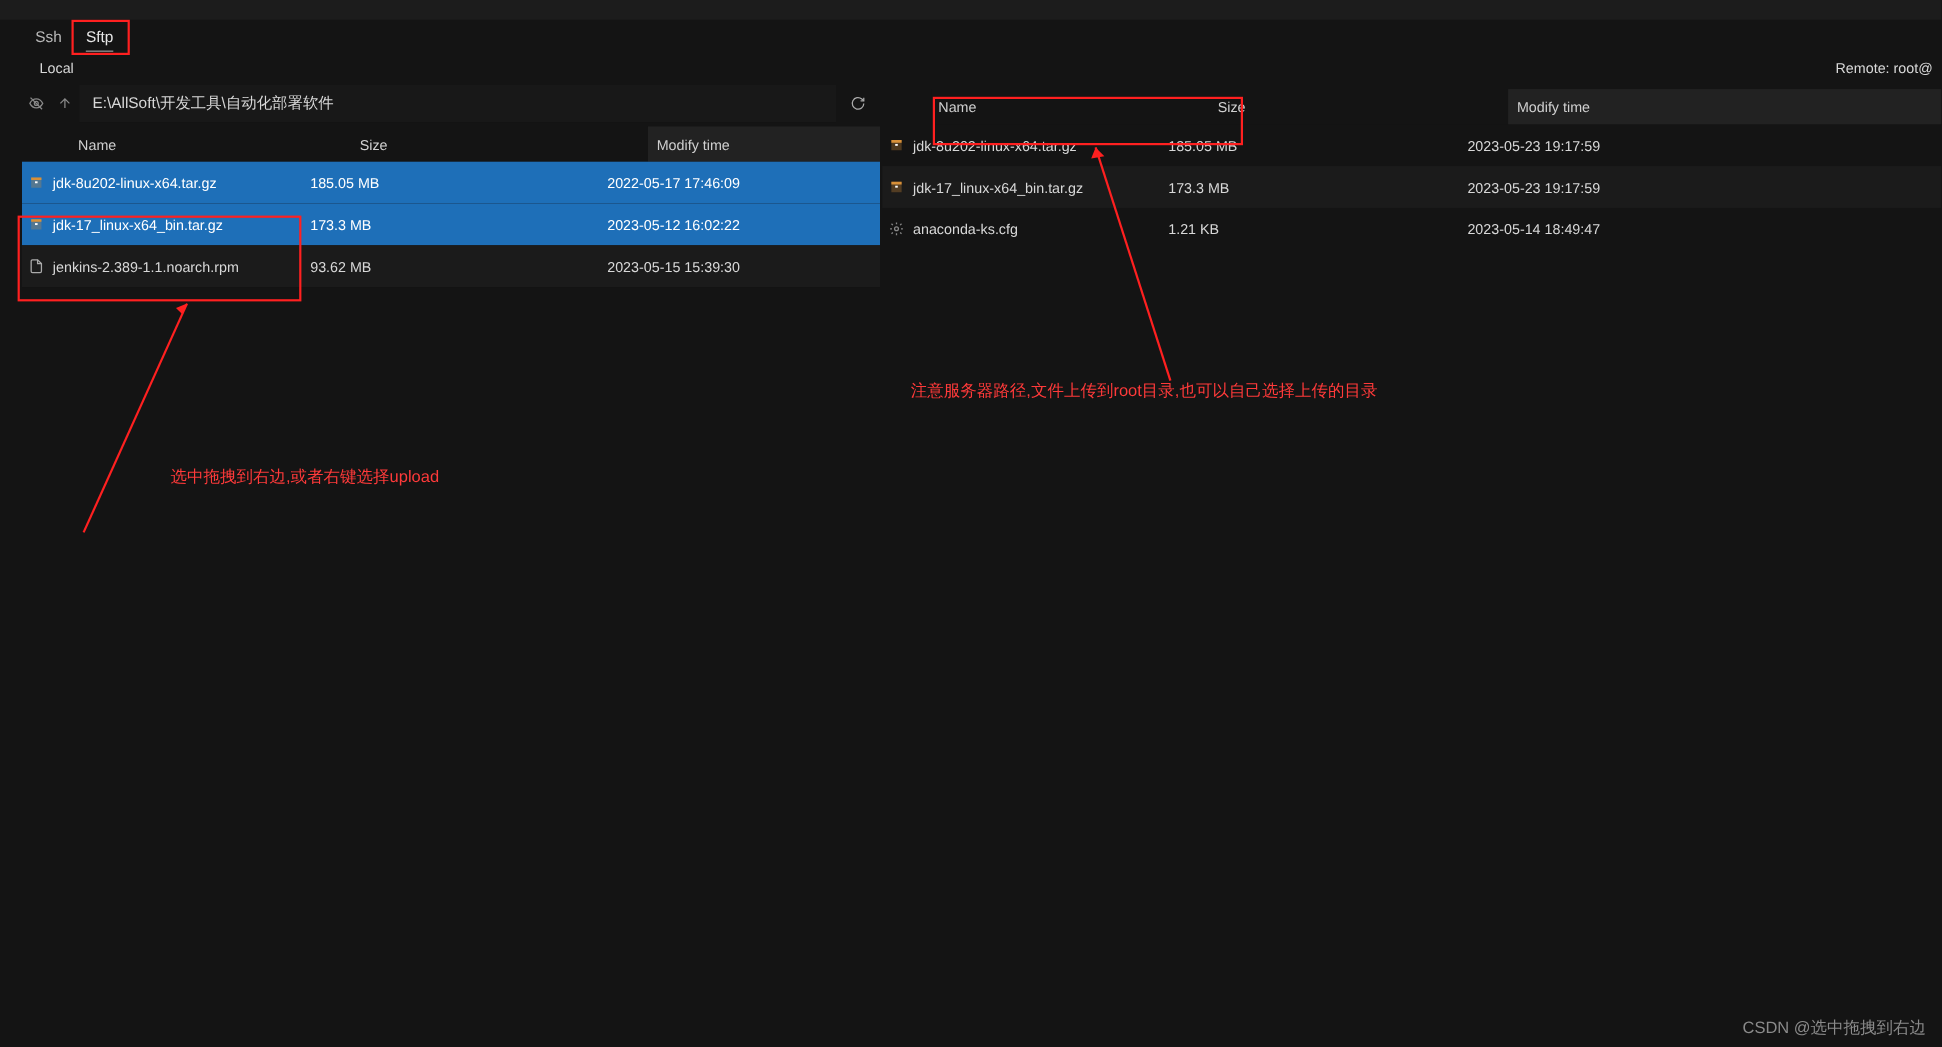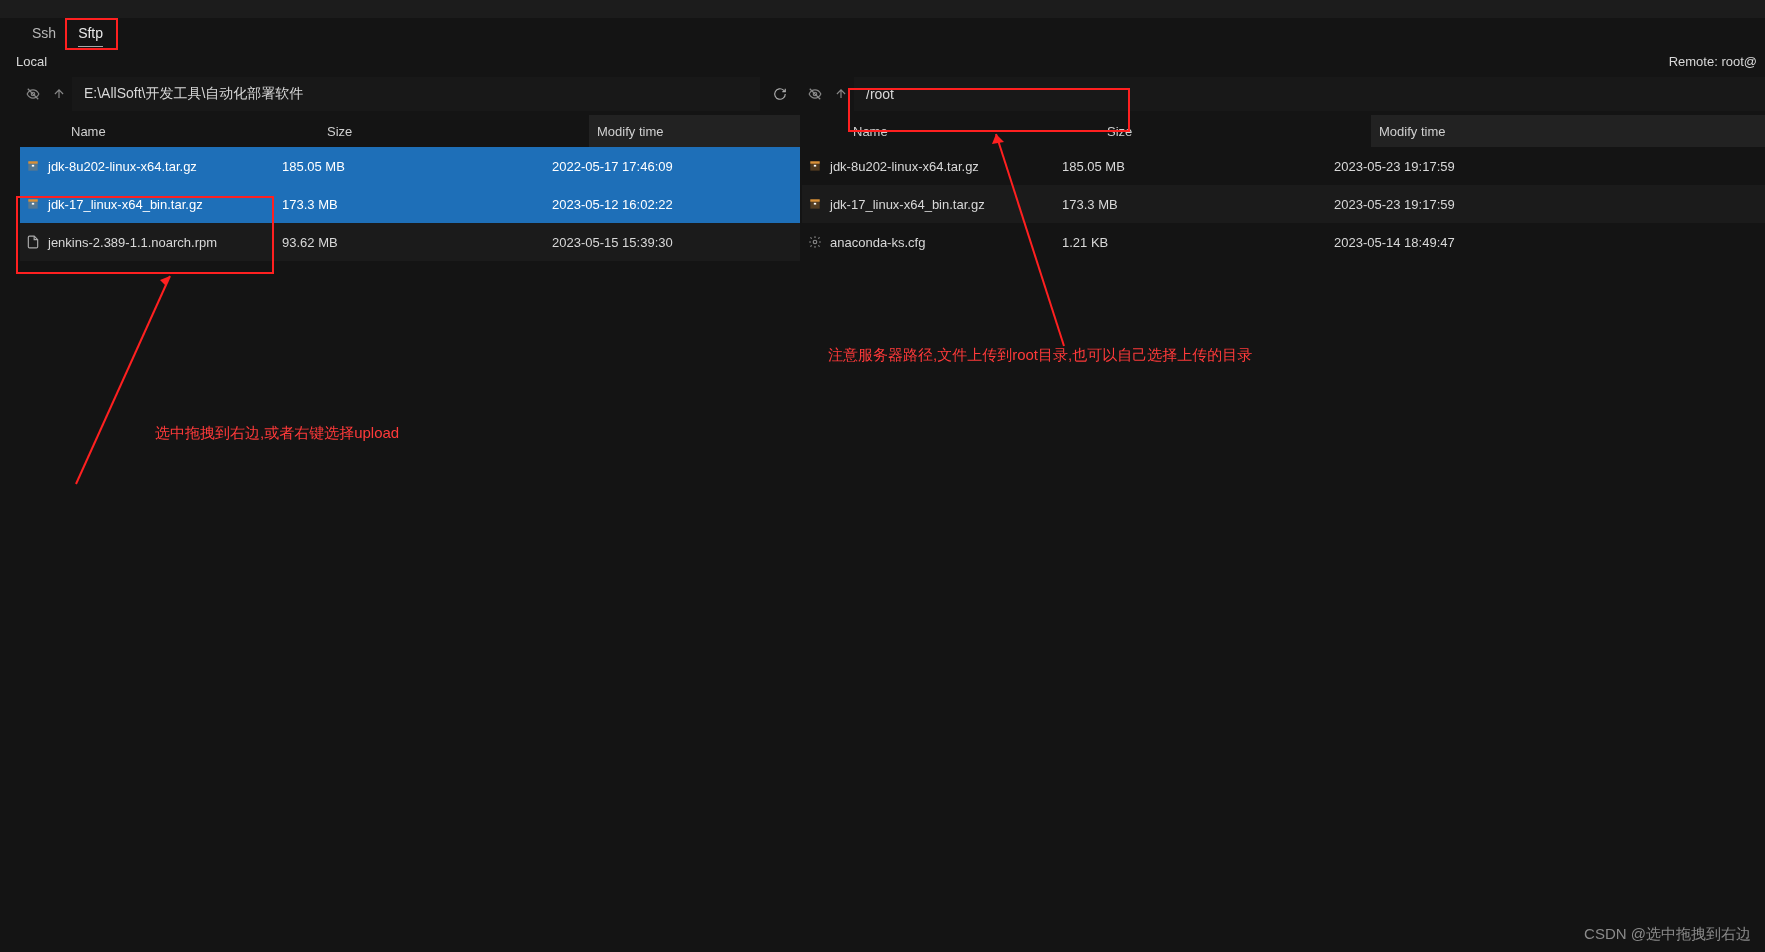--- a/index.html
+++ b/index.html
@@ -52,21 +52,21 @@
       border: 2px solid #ff2020;
       pointer-events: none;
       left: 65px;
       top: 18px;
       width: 53px;
       height: 32px;
     }
     .labels-row {
       display: flex;
       justify-content: space-between;
-      padding: 6px 8px 8px 16px;
+      padding: 6px 8px 8px 36px;
       color: #d8d8d8;
     }
     .panes {
       display: flex;
       gap: 2px;
       padding: 0 0 0 20px;
       justify-content: flex-end;
     }
     .pane {
       display: flex;
@@ -312,39 +312,20 @@
             </span>
             <span>jenkins-2.389-1.1.noarch.rpm</span>
           </div>
           <div class="col-size">93.62 MB</div>
           <div class="col-time">2023-05-15 15:39:30</div>
         </div>
       </div>
   </div>
 
   <div class="pane pane-right">
-    <div class="path-row">
-      <button class="path-icon-btn">
-        <span class="file-icon">
-          <svg viewBox="0 0 24 24" fill="none" stroke="currentColor" stroke-width="2">
-              <path d="M2 12s3.5-7 10-7 10 7 10 7-3.5 7-10 7-10-7-10-7z"></path>
-              <circle cx="12" cy="12" r="3"></circle>
-              <line x1="3" y1="3" x2="21" y2="21"></line>
-            </svg>
-        </span>
-      </button>
-      <button class="path-icon-btn">
-        <span class="file-icon">
-          <svg viewBox="0 0 24 24" fill="none" stroke="currentColor" stroke-width="2">
-              <path d="M12 19V5M5 12l7-7 7 7"></path>
-            </svg>
-        </span>
-      </button>
-      <input class="path-input" value="/root" style="">
-    </div>
     <div class="table-header">
       <div class="col-name">Name</div>
       <div class="col-size">Size</div>
       <div class="col-time col-time-hdr">Modify time</div>
     </div>
     <div id="remote-files">
         <div class="file-row">
           <div class="col-name file-name-cell">
             <span class="file-icon">
               <svg viewBox="0 0 24 24" fill="#d89038">

